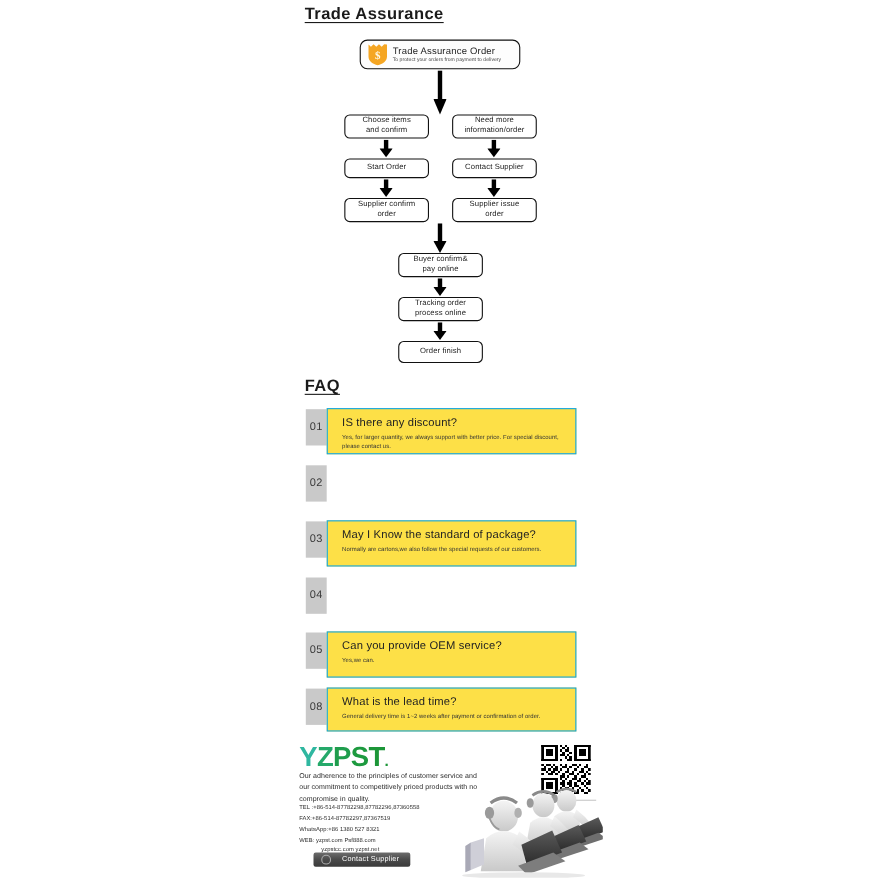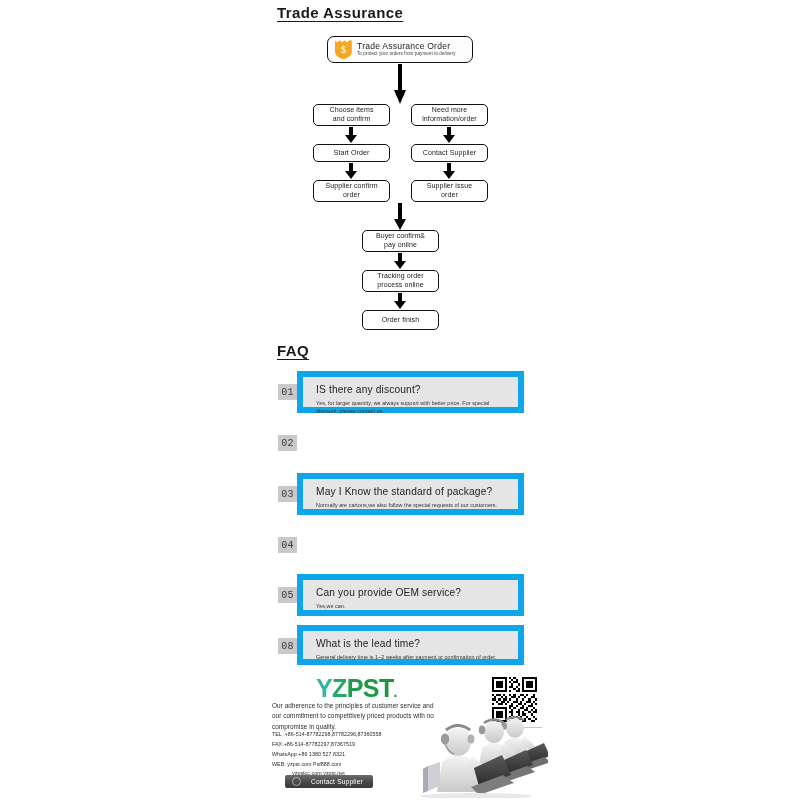--- a/index.html
+++ b/index.html
@@ -95,36 +95,35 @@
   
   .arrow {
     position: absolute;
     width: 12px;
   }
 
   
   .faq-item { position: absolute; }
   .faq-num {
     position: absolute;
-    left: 0; top: 16px;
-    width: 19px; height: 16px;
+    left: 0; top: 4px;
+    width: 19px; height: 33px;
     background: #c9c9c9;
     color: #3a3a3a;
     font-size: 10px;
     display: flex;
     align-items: center;
     justify-content: center;
     letter-spacing: .3px;
-    font-family: Liberation Mono, monospace;
   }
   .faq-box {
     position: absolute;
     left: 19px; top: 3px;
-    border: 6px solid #0ea5e9;
-    background: #e5e5e5;
+    border: 1px solid #0ea5e9;
+    background: #fde047;
     box-sizing: border-box;
     padding: 7px 9px 6px 13px;
   }
   .faq-q {
     font-size: 10.2px;
     color: #222;
     letter-spacing: .15px;
     margin: 0 0 4px 0;
     font-weight: 400;
   }
@@ -139,21 +138,20 @@
 
   
   .logo {
     position: absolute;
     left: 272px; top: 676px;
     font-size: 25px;
     font-weight: bold;
     letter-spacing: -0.6px;
     line-height: 1;
     font-family: "Liberation Sans", sans-serif;
-    margin-left: 44px;
   }
   .logo .c1 { color: #2fb7a0; }
   .logo .c2 { color: #25a96a; }
   .logo .c3 { color: #1f9d4d; }
   .logo .c4 { color: #1d9a3f; }
   .logo .c5 { color: #1c9638; }
   .logo .dot { color: #1c9638; font-size: 14px; }
 
   .footer-desc {
     position: absolute;

